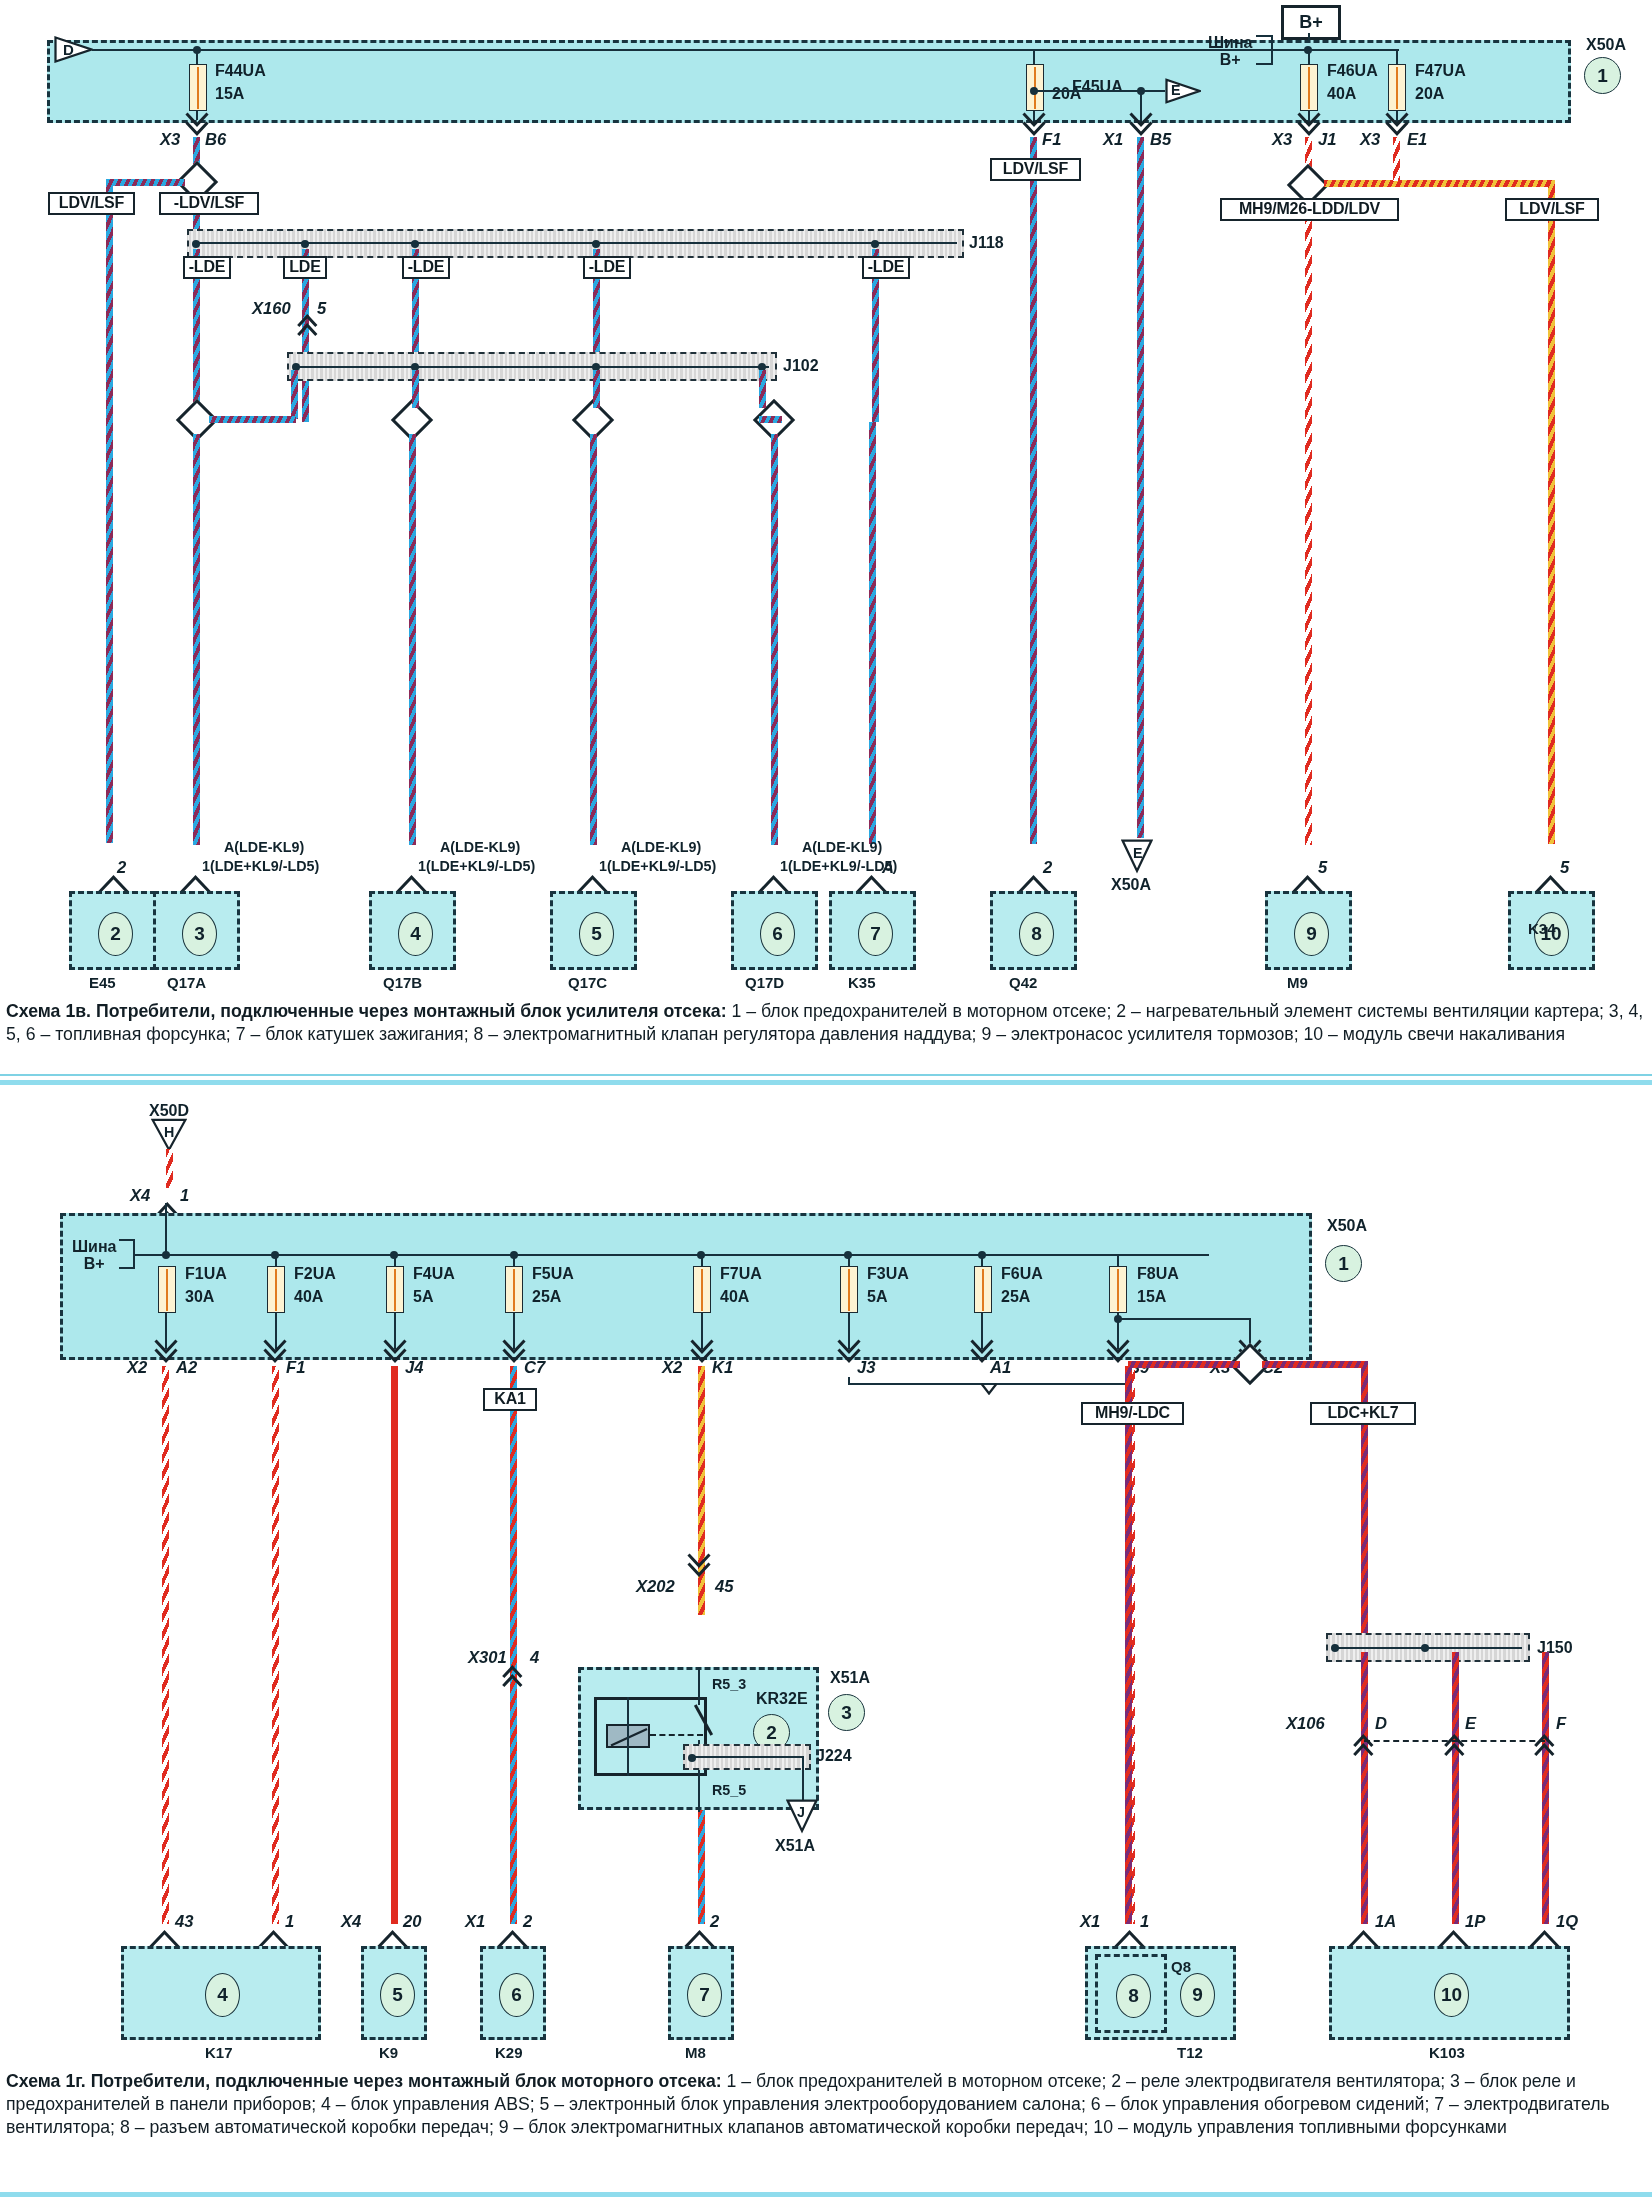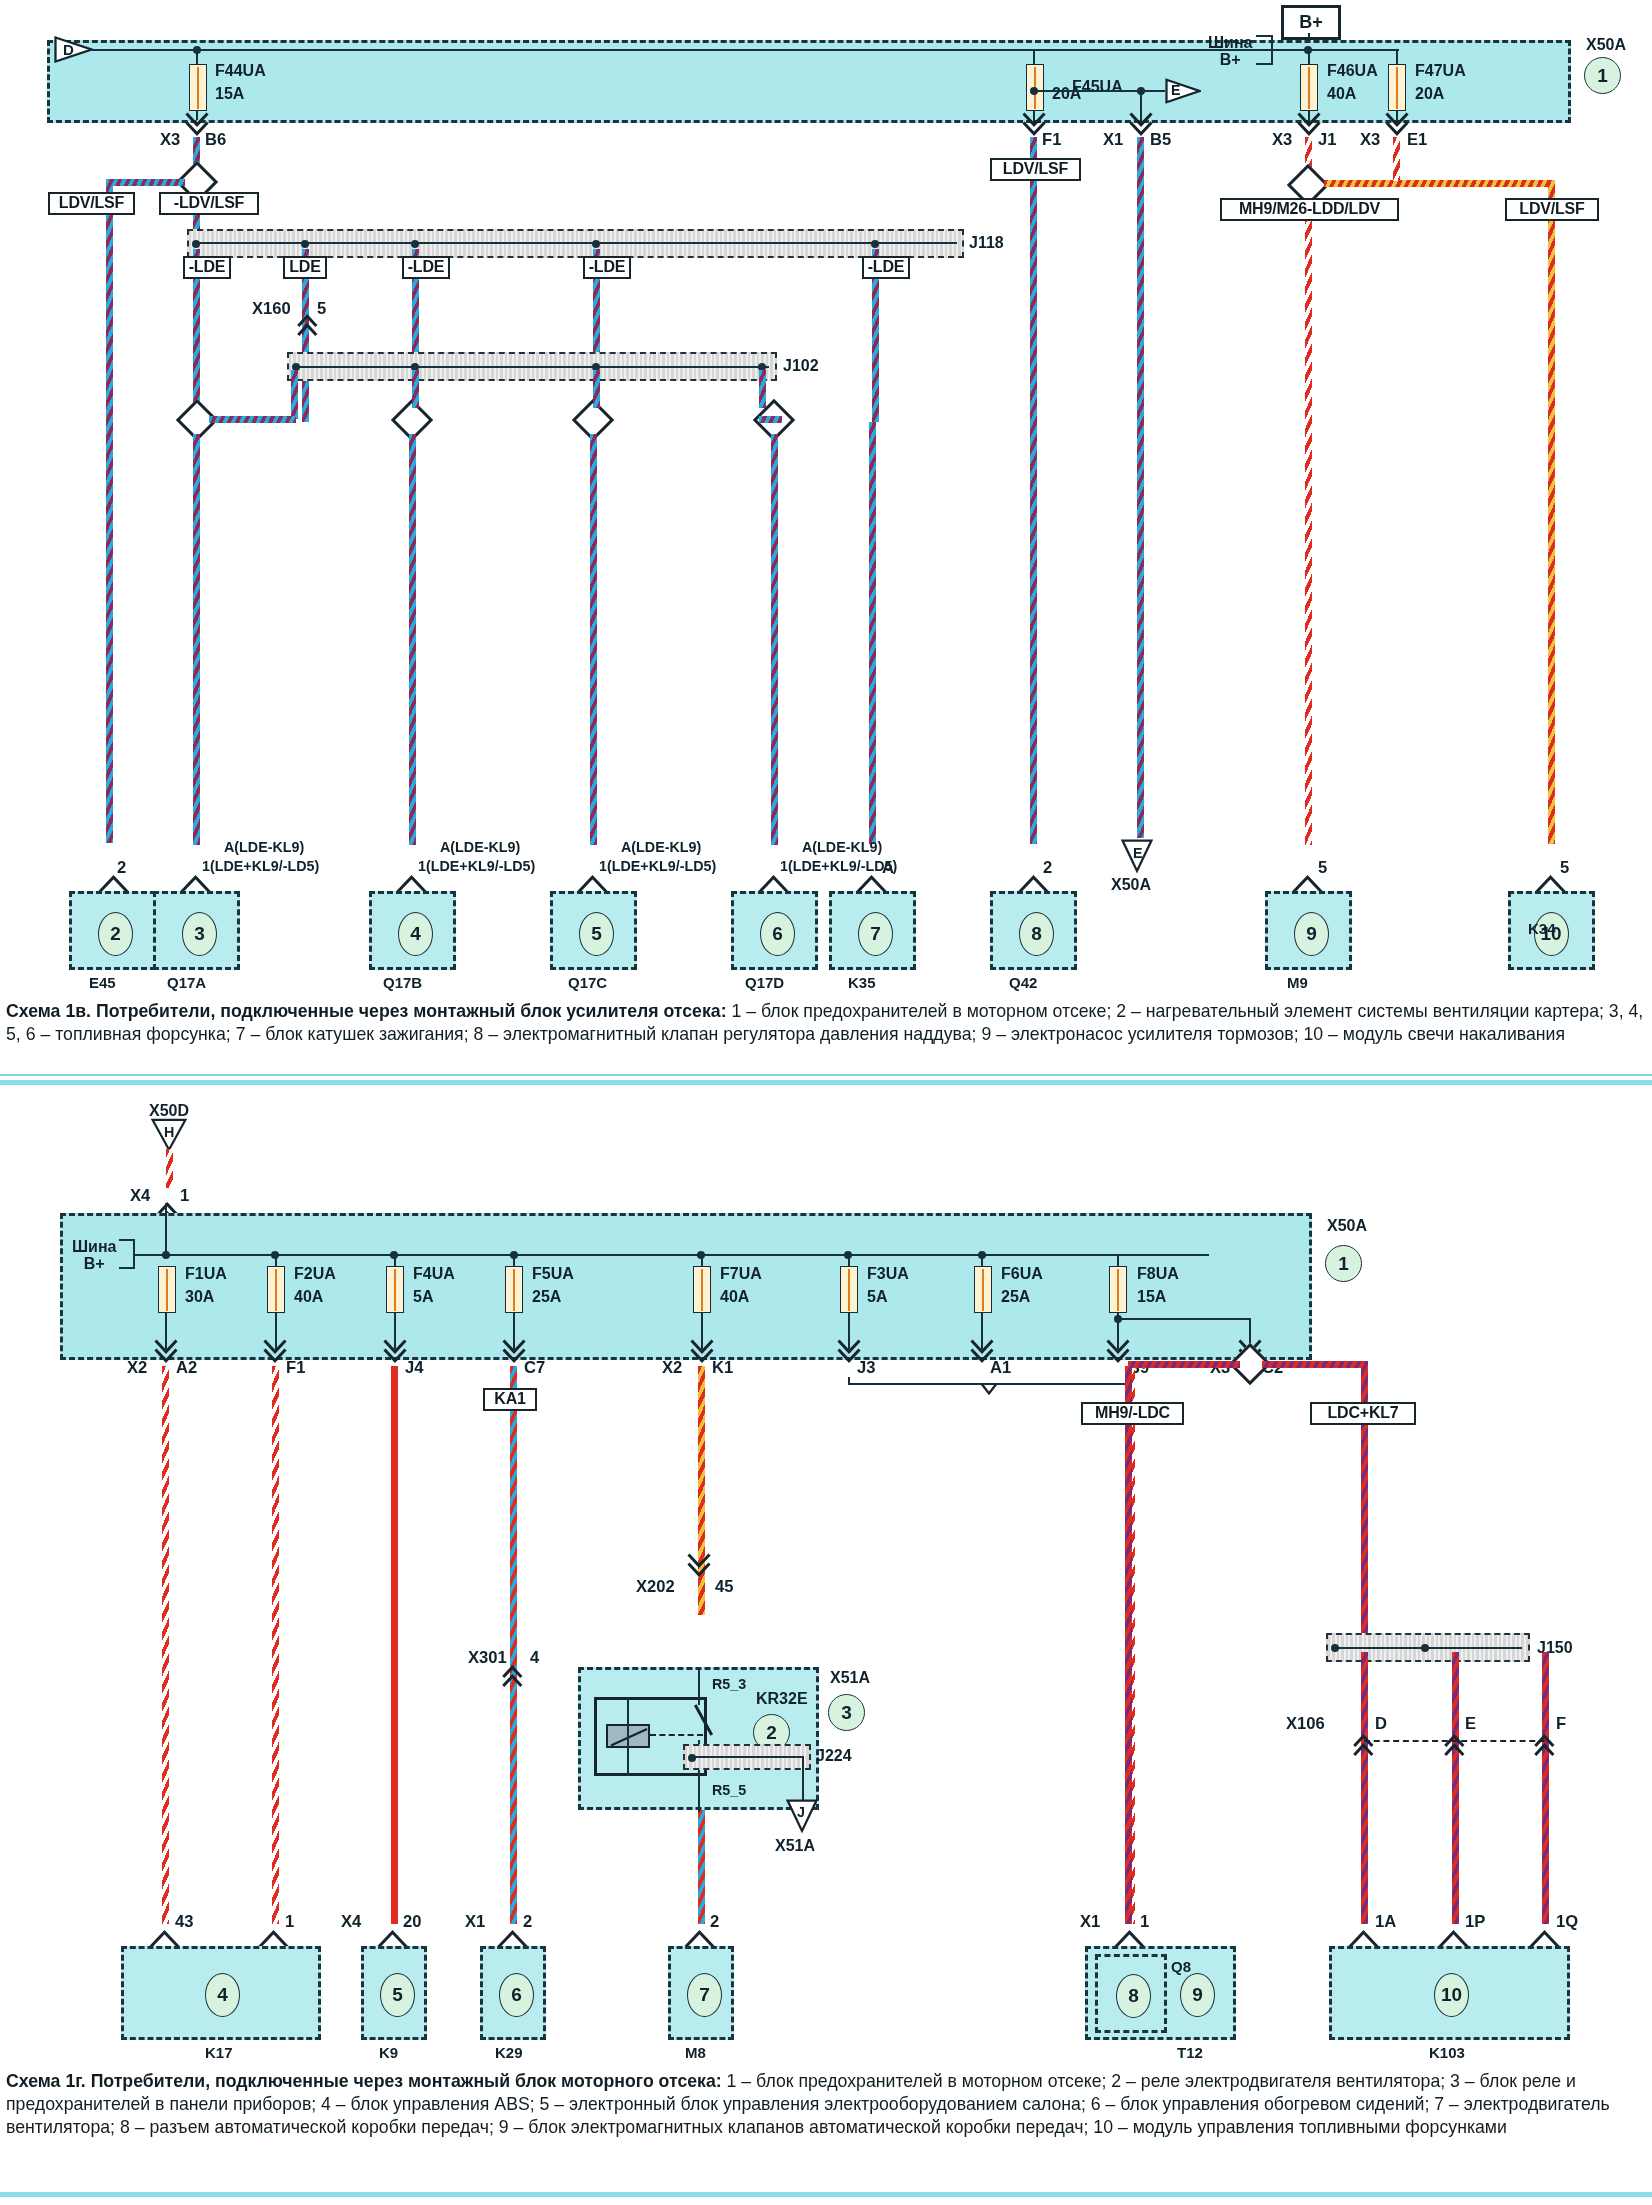--- a/index.html
+++ b/index.html
@@ -10,21 +10,21 @@
   .abs{position:absolute;}
 
   
   .fuseblock{position:absolute;background:#ade8ec;border:3px dashed #18343f;box-sizing:border-box;}
   .compbox{position:absolute;background:#b8ecef;border:3px dashed #18343f;box-sizing:border-box;}
 
   
   .t{position:absolute;color:#10222b;white-space:nowrap;font-family:"Liberation Sans",sans-serif;}
   .t-lbl{font-size:16px;font-weight:600;}
   .t-sm{font-size:14.3px;font-weight:600;}
-  .t-pin{font-size:16.6px;font-weight:600;}
+  .t-pin{font-size:16.6px;font-weight:600;font-style:italic;}
   .t-code{font-size:16px;font-weight:700;}
   .t-conn{font-size:15px;font-weight:700;}
 
   
   .fuse{position:absolute;width:18px;height:47px;background:#fdf3d2;border:1.9px solid #1b2b33;box-sizing:border-box;}
   .fuse:after{content:"";position:absolute;left:50%;top:1.5px;bottom:1.5px;width:1.5px;margin-left:-0.8px;background:#e07b1e;}
 
   
   .wv{position:absolute;width:2.3px;background:#16303c;}
   .wh{position:absolute;height:2.3px;background:#16303c;}

